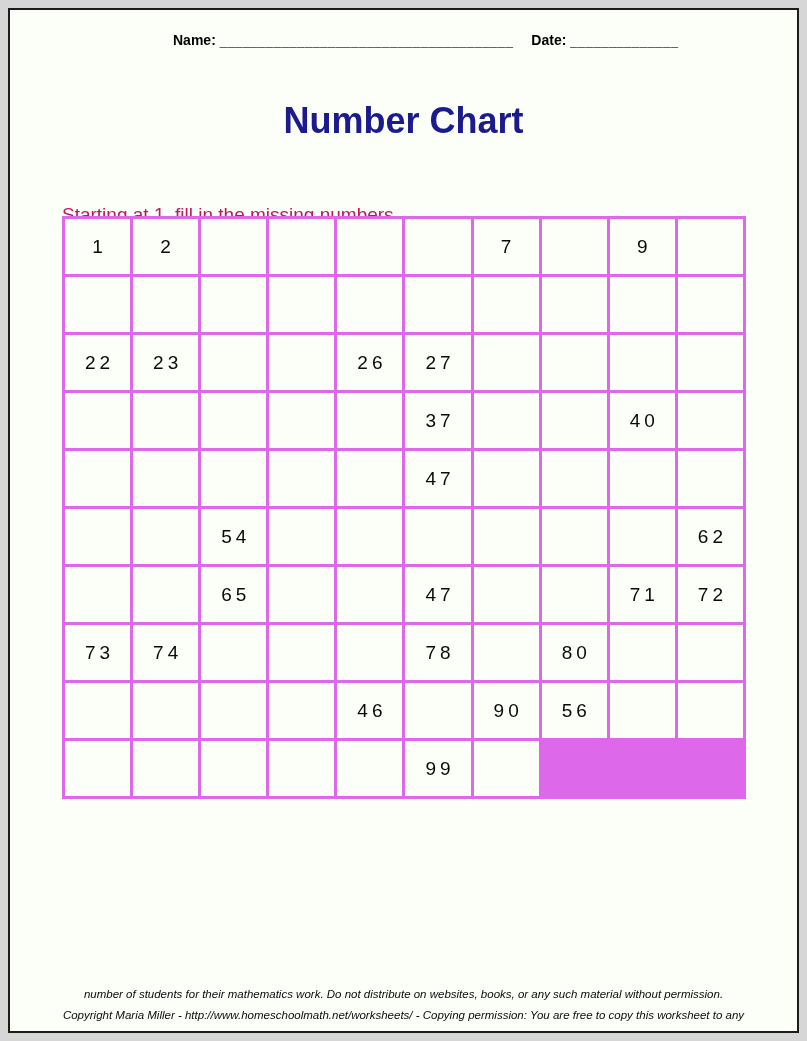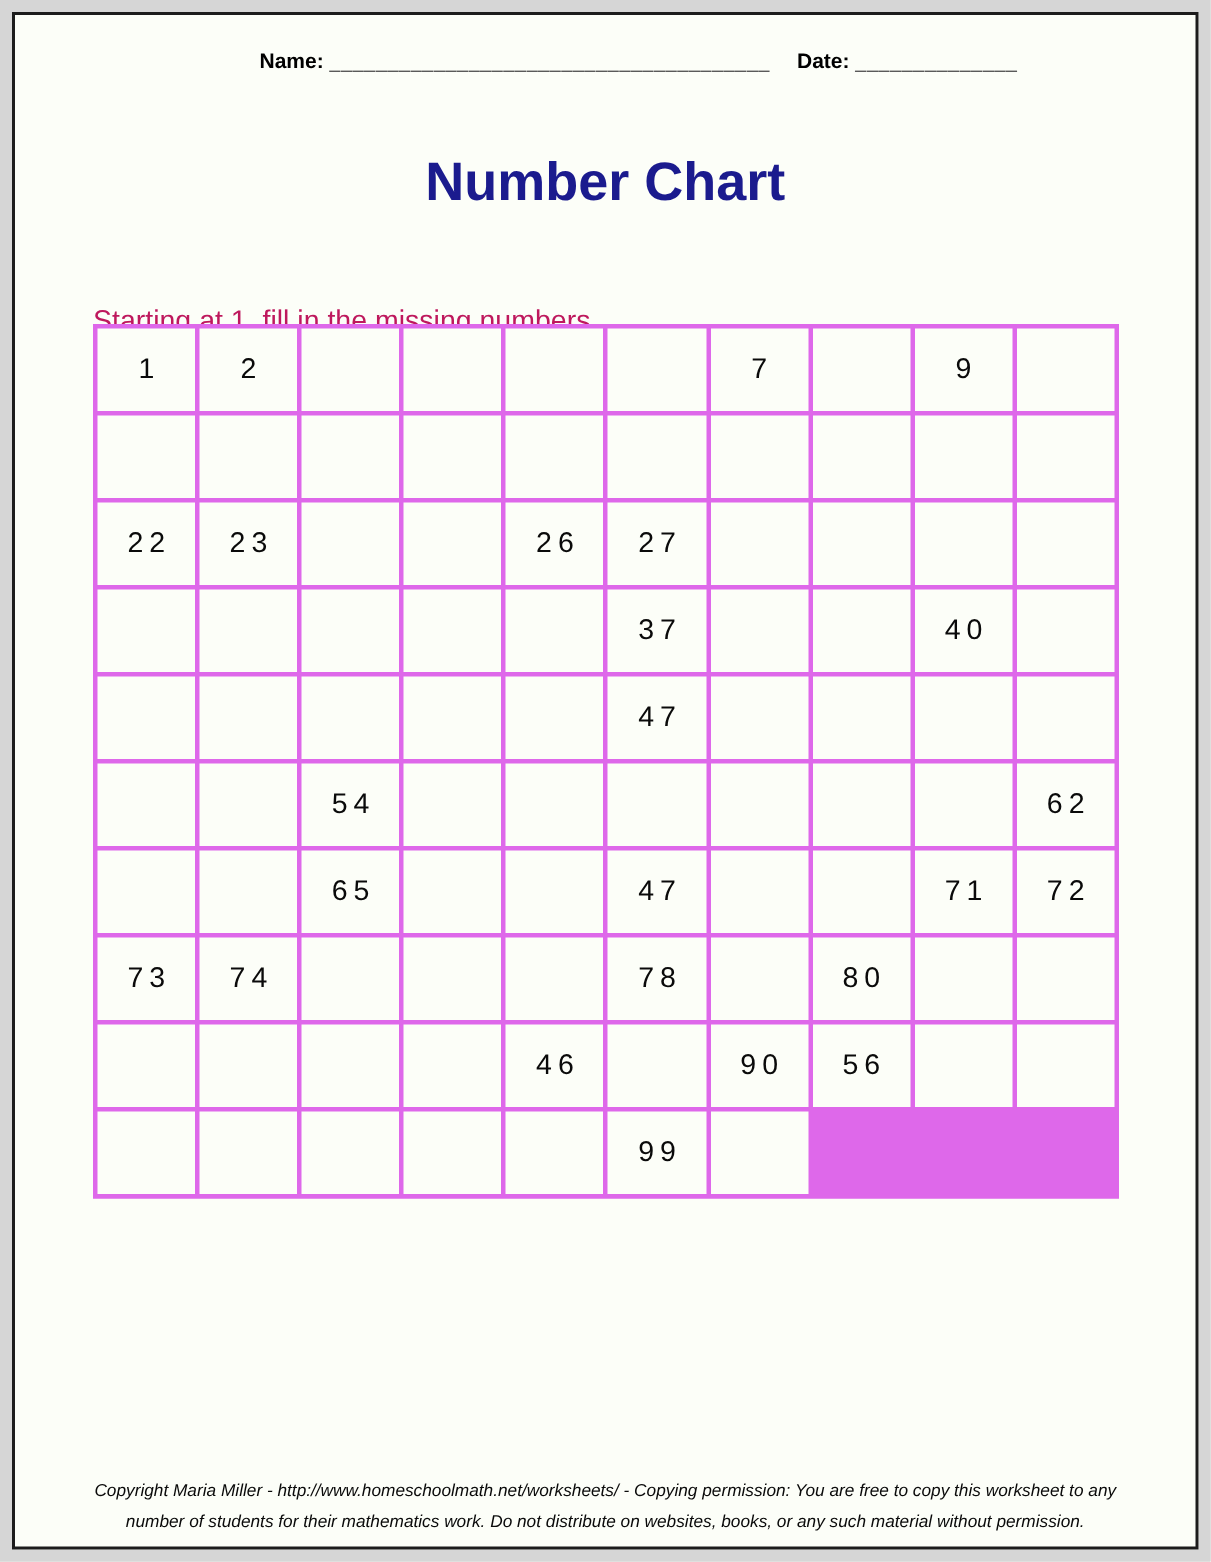--- a/index.html
+++ b/index.html
@@ -202,17 +202,17 @@
       <div class="grid-cell"></div>
       <div class="grid-cell"></div>
       <div class="grid-cell"></div>
       <div class="grid-cell"></div>
       <div class="grid-cell"></div>
       <div class="grid-cell">99</div>
       <div class="grid-cell"></div>
     </div>
 
   <div class="footer">
+    <div>number of students for their mathematics work. Do not distribute on websites, books, or any such material without permission.</div>
     <div>Copyright Maria Miller - http://www.homeschoolmath.net/worksheets/ - Copying permission: You are free to copy this worksheet to any</div>
-    <div>number of students for their mathematics work. Do not distribute on websites, books, or any such material without permission.</div>
   </div>
 
 </div>
 
 </body></html>

